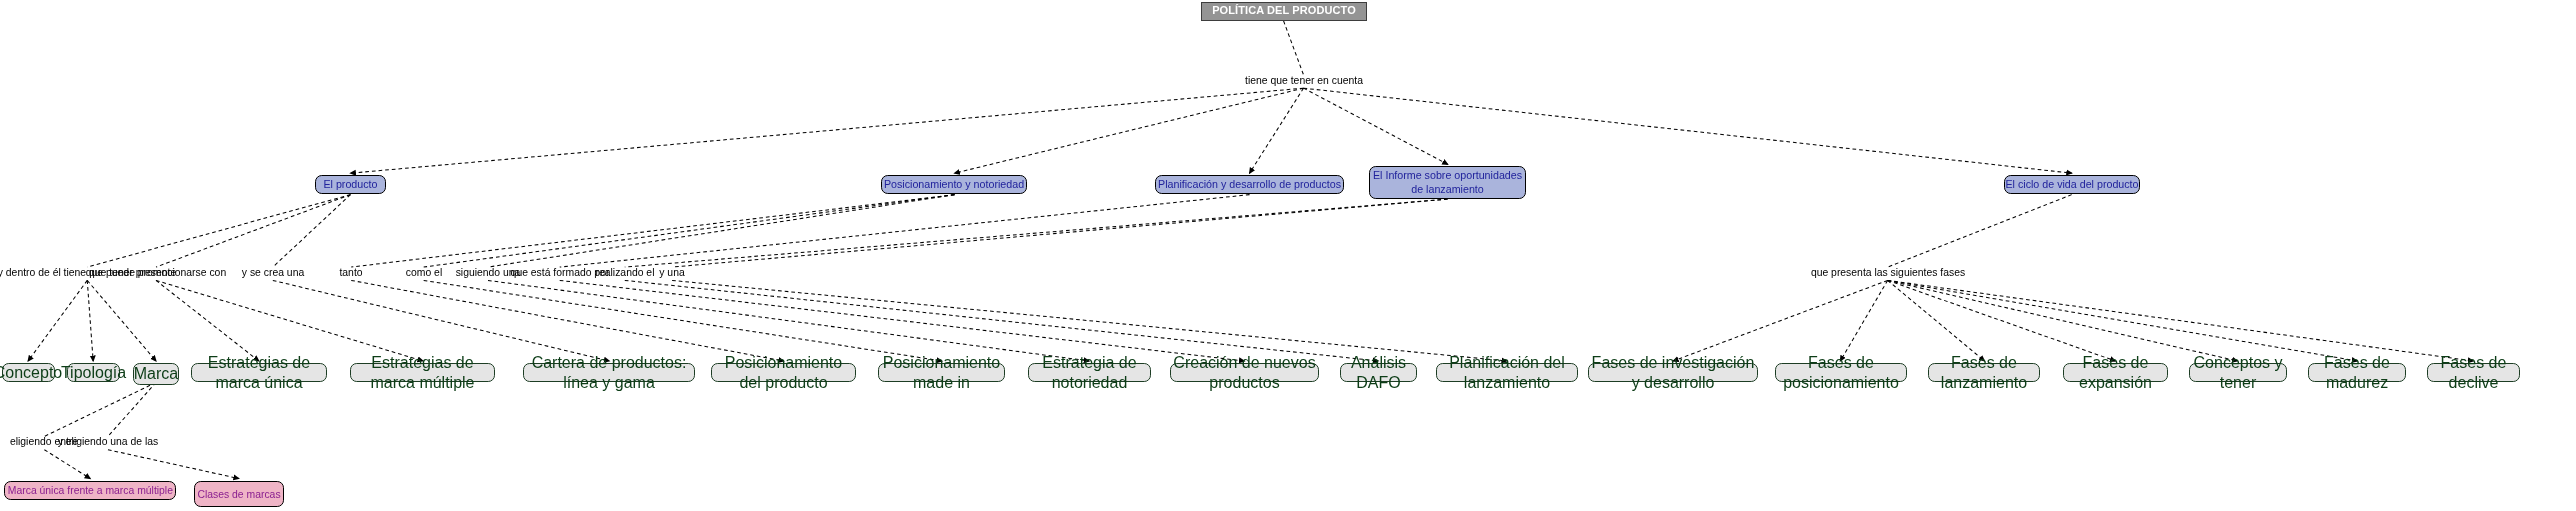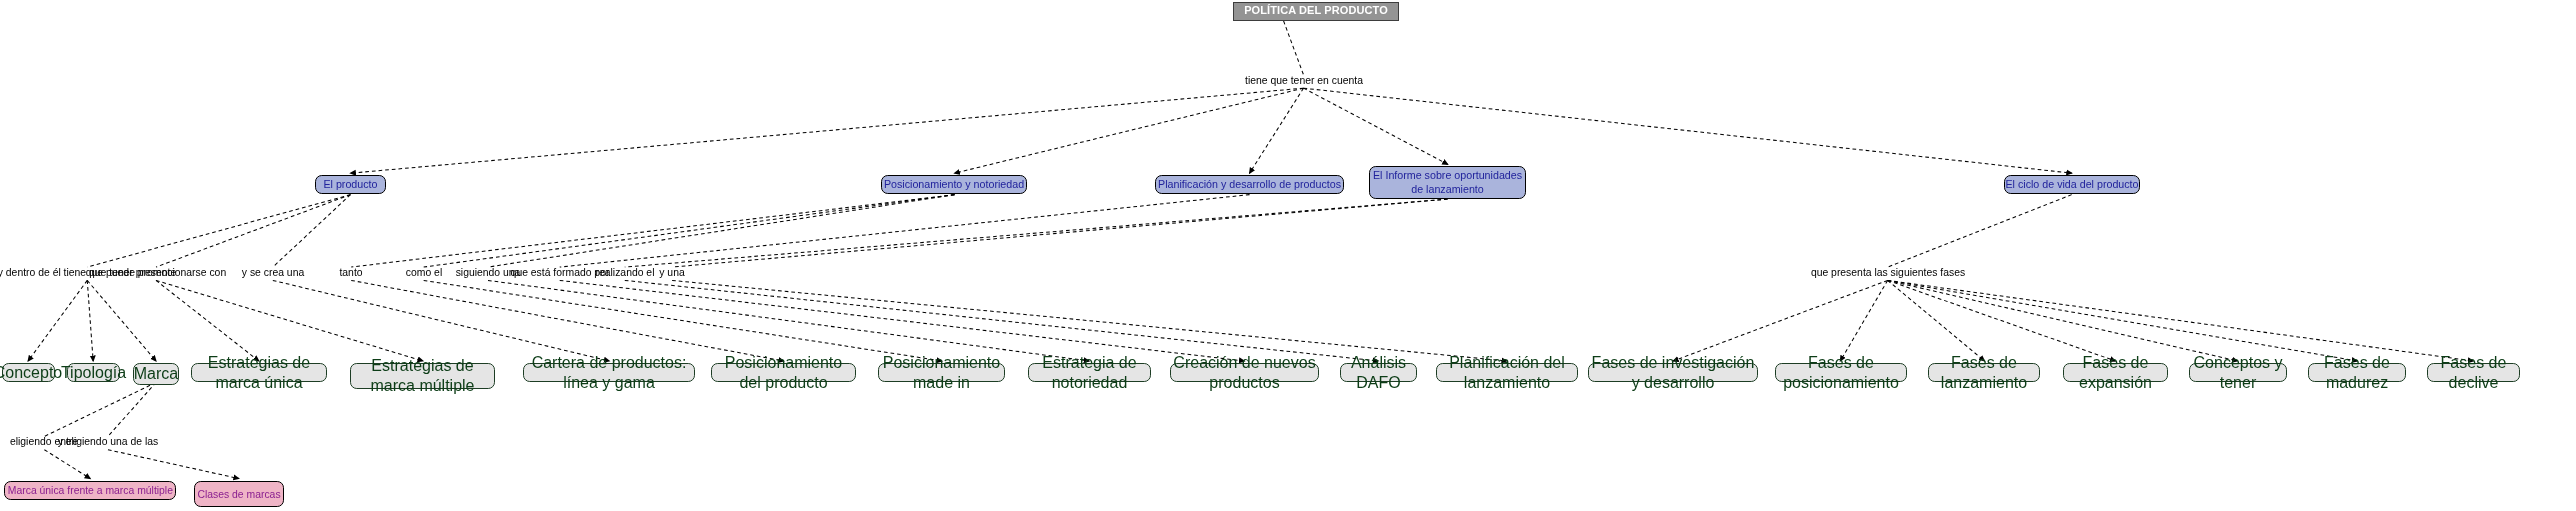--- a/index.html
+++ b/index.html
@@ -31,21 +31,20 @@
     line-height: 1.25;
     white-space: pre-line;
   }
   .node-root {
     background: #949494;
     border: 1.5px solid #3d3d3d;
     color: #ffffff;
     font-weight: bold;
     font-size: 11px;
     letter-spacing: 0.1px;
-    margin-left: 32px;
   }
   .node-blue {
     background: #aab4dc;
     border: 1.2px solid #000000;
     border-radius: 6.7px;
     color: #21239c;
     font-size: 10.7px;
   }
   .node-green {
     background: #e5e5e5;
@@ -127,21 +126,21 @@
     <div class="node-box node-blue" style="left: 315px; top: 175px; width: 71px; height: 19px;">El producto</div>
     <div class="node-box node-blue" style="left: 881px; top: 175px; width: 146px; height: 19px;">Posicionamiento y notoriedad</div>
     <div class="node-box node-blue" style="left: 1155px; top: 175px; width: 189px; height: 19px;">Planificación y desarrollo de productos</div>
     <div class="node-box node-blue" style="left: 1369px; top: 166px; width: 157px; height: 33px;">El Informe sobre oportunidades
 de lanzamiento</div>
     <div class="node-box node-blue" style="left: 2004px; top: 175px; width: 136px; height: 19px;">El ciclo de vida del producto</div>
     <div class="node-box node-green" style="left: 1.5px; top: 363px; width: 53px; height: 19px;">Concepto</div>
     <div class="node-box node-green" style="left: 67px; top: 363px; width: 53px; height: 19px;">Tipología</div>
     <div class="node-box node-green" style="left: 133px; top: 363px; width: 46px; height: 22px;">Marca</div>
     <div class="node-box node-green" style="left: 191px; top: 363px; width: 136px; height: 19px;">Estrategias de marca única</div>
-    <div class="node-box node-green" style="left: 350px; top: 363px; width: 145px; height: 26px;">Estrategias de marca múltiple</div>
+    <div class="node-box node-green" style="left: 350px; top: 363px; width: 145px; height: 19px;">Estrategias de marca múltiple</div>
     <div class="node-box node-green" style="left: 523px; top: 363px; width: 172px; height: 19px;">Cartera de productos: línea y gama</div>
     <div class="node-box node-green" style="left: 711px; top: 363px; width: 145px; height: 19px;">Posicionamiento del producto</div>
     <div class="node-box node-green" style="left: 878px; top: 363px; width: 127px; height: 19px;">Posicionamiento made in</div>
     <div class="node-box node-green" style="left: 1028px; top: 363px; width: 123px; height: 19px;">Estrategia de notoriedad</div>
     <div class="node-box node-green" style="left: 1170px; top: 363px; width: 149px; height: 19px;">Creación de nuevos productos</div>
     <div class="node-box node-green" style="left: 1340px; top: 363px; width: 77px; height: 19px;">Análisis DAFO</div>
     <div class="node-box node-green" style="left: 1436px; top: 363px; width: 142px; height: 19px;">Planificación del lanzamiento</div>
     <div class="node-box node-green" style="left: 1588px; top: 363px; width: 170px; height: 19px;">Fases de investigación y desarrollo</div>
     <div class="node-box node-green" style="left: 1775px; top: 363px; width: 132px; height: 19px;">Fases de posicionamiento</div>
     <div class="node-box node-green" style="left: 1928px; top: 363px; width: 112px; height: 19px;">Fases de lanzamiento</div>

